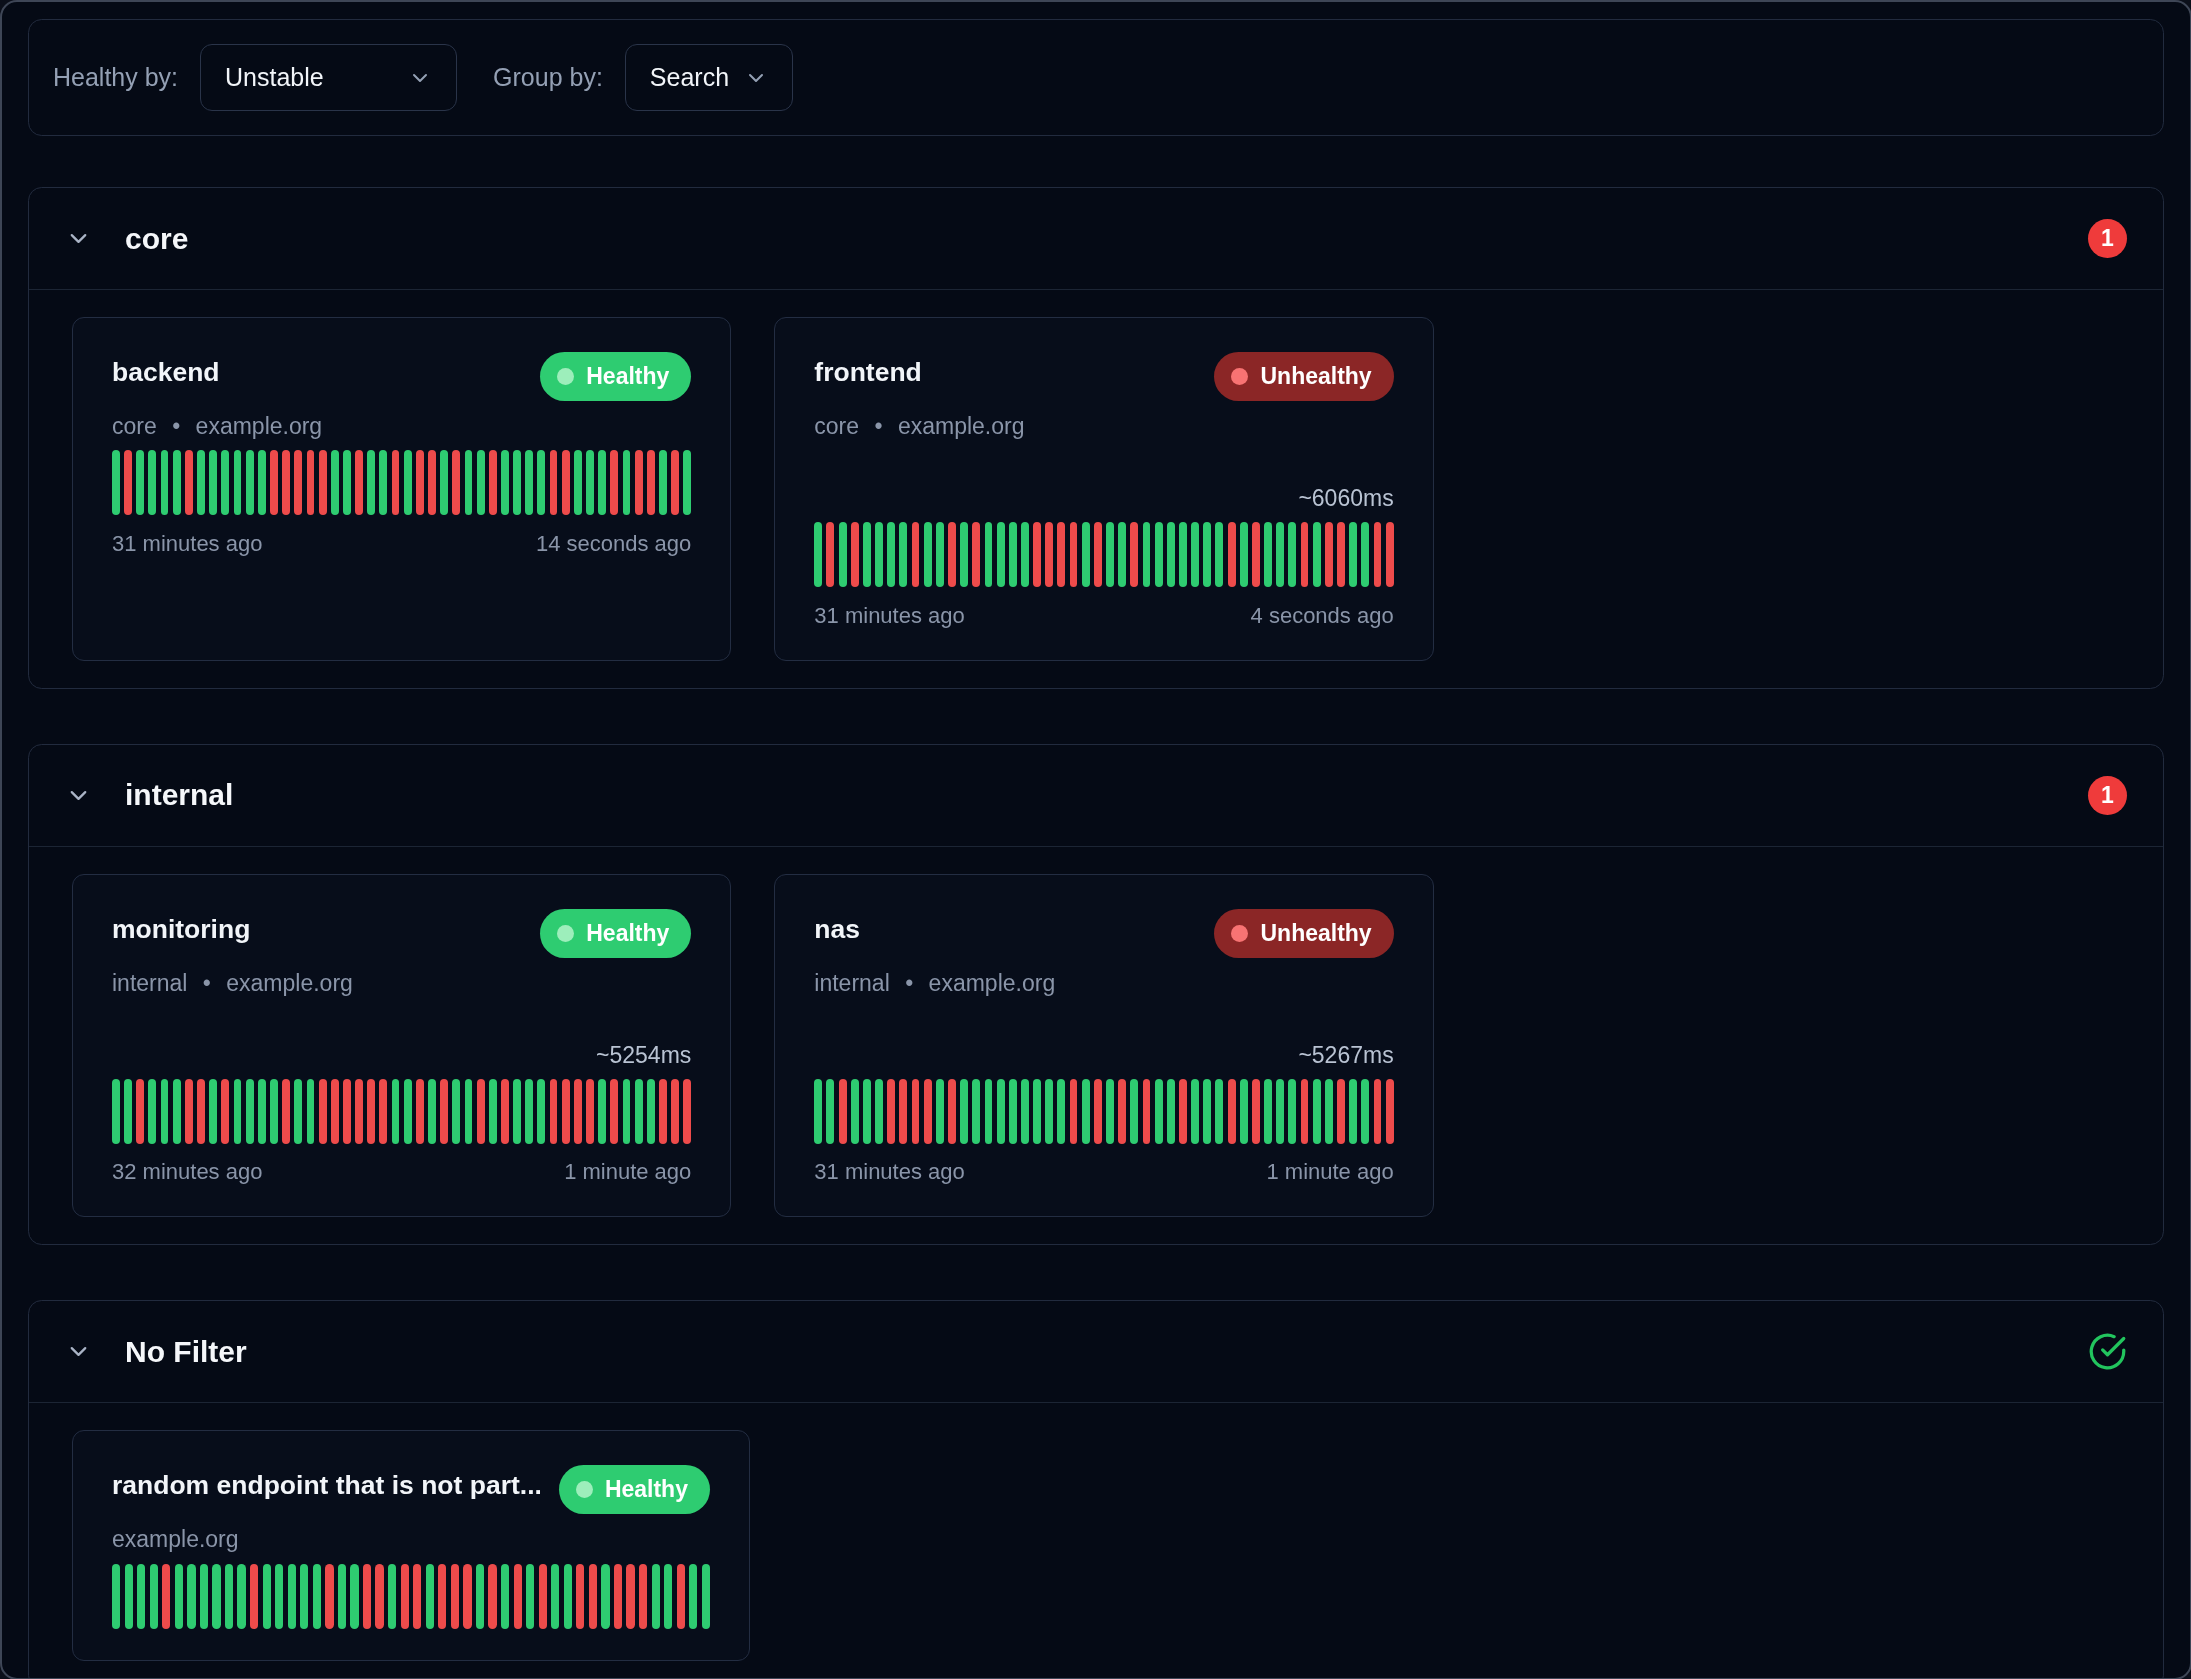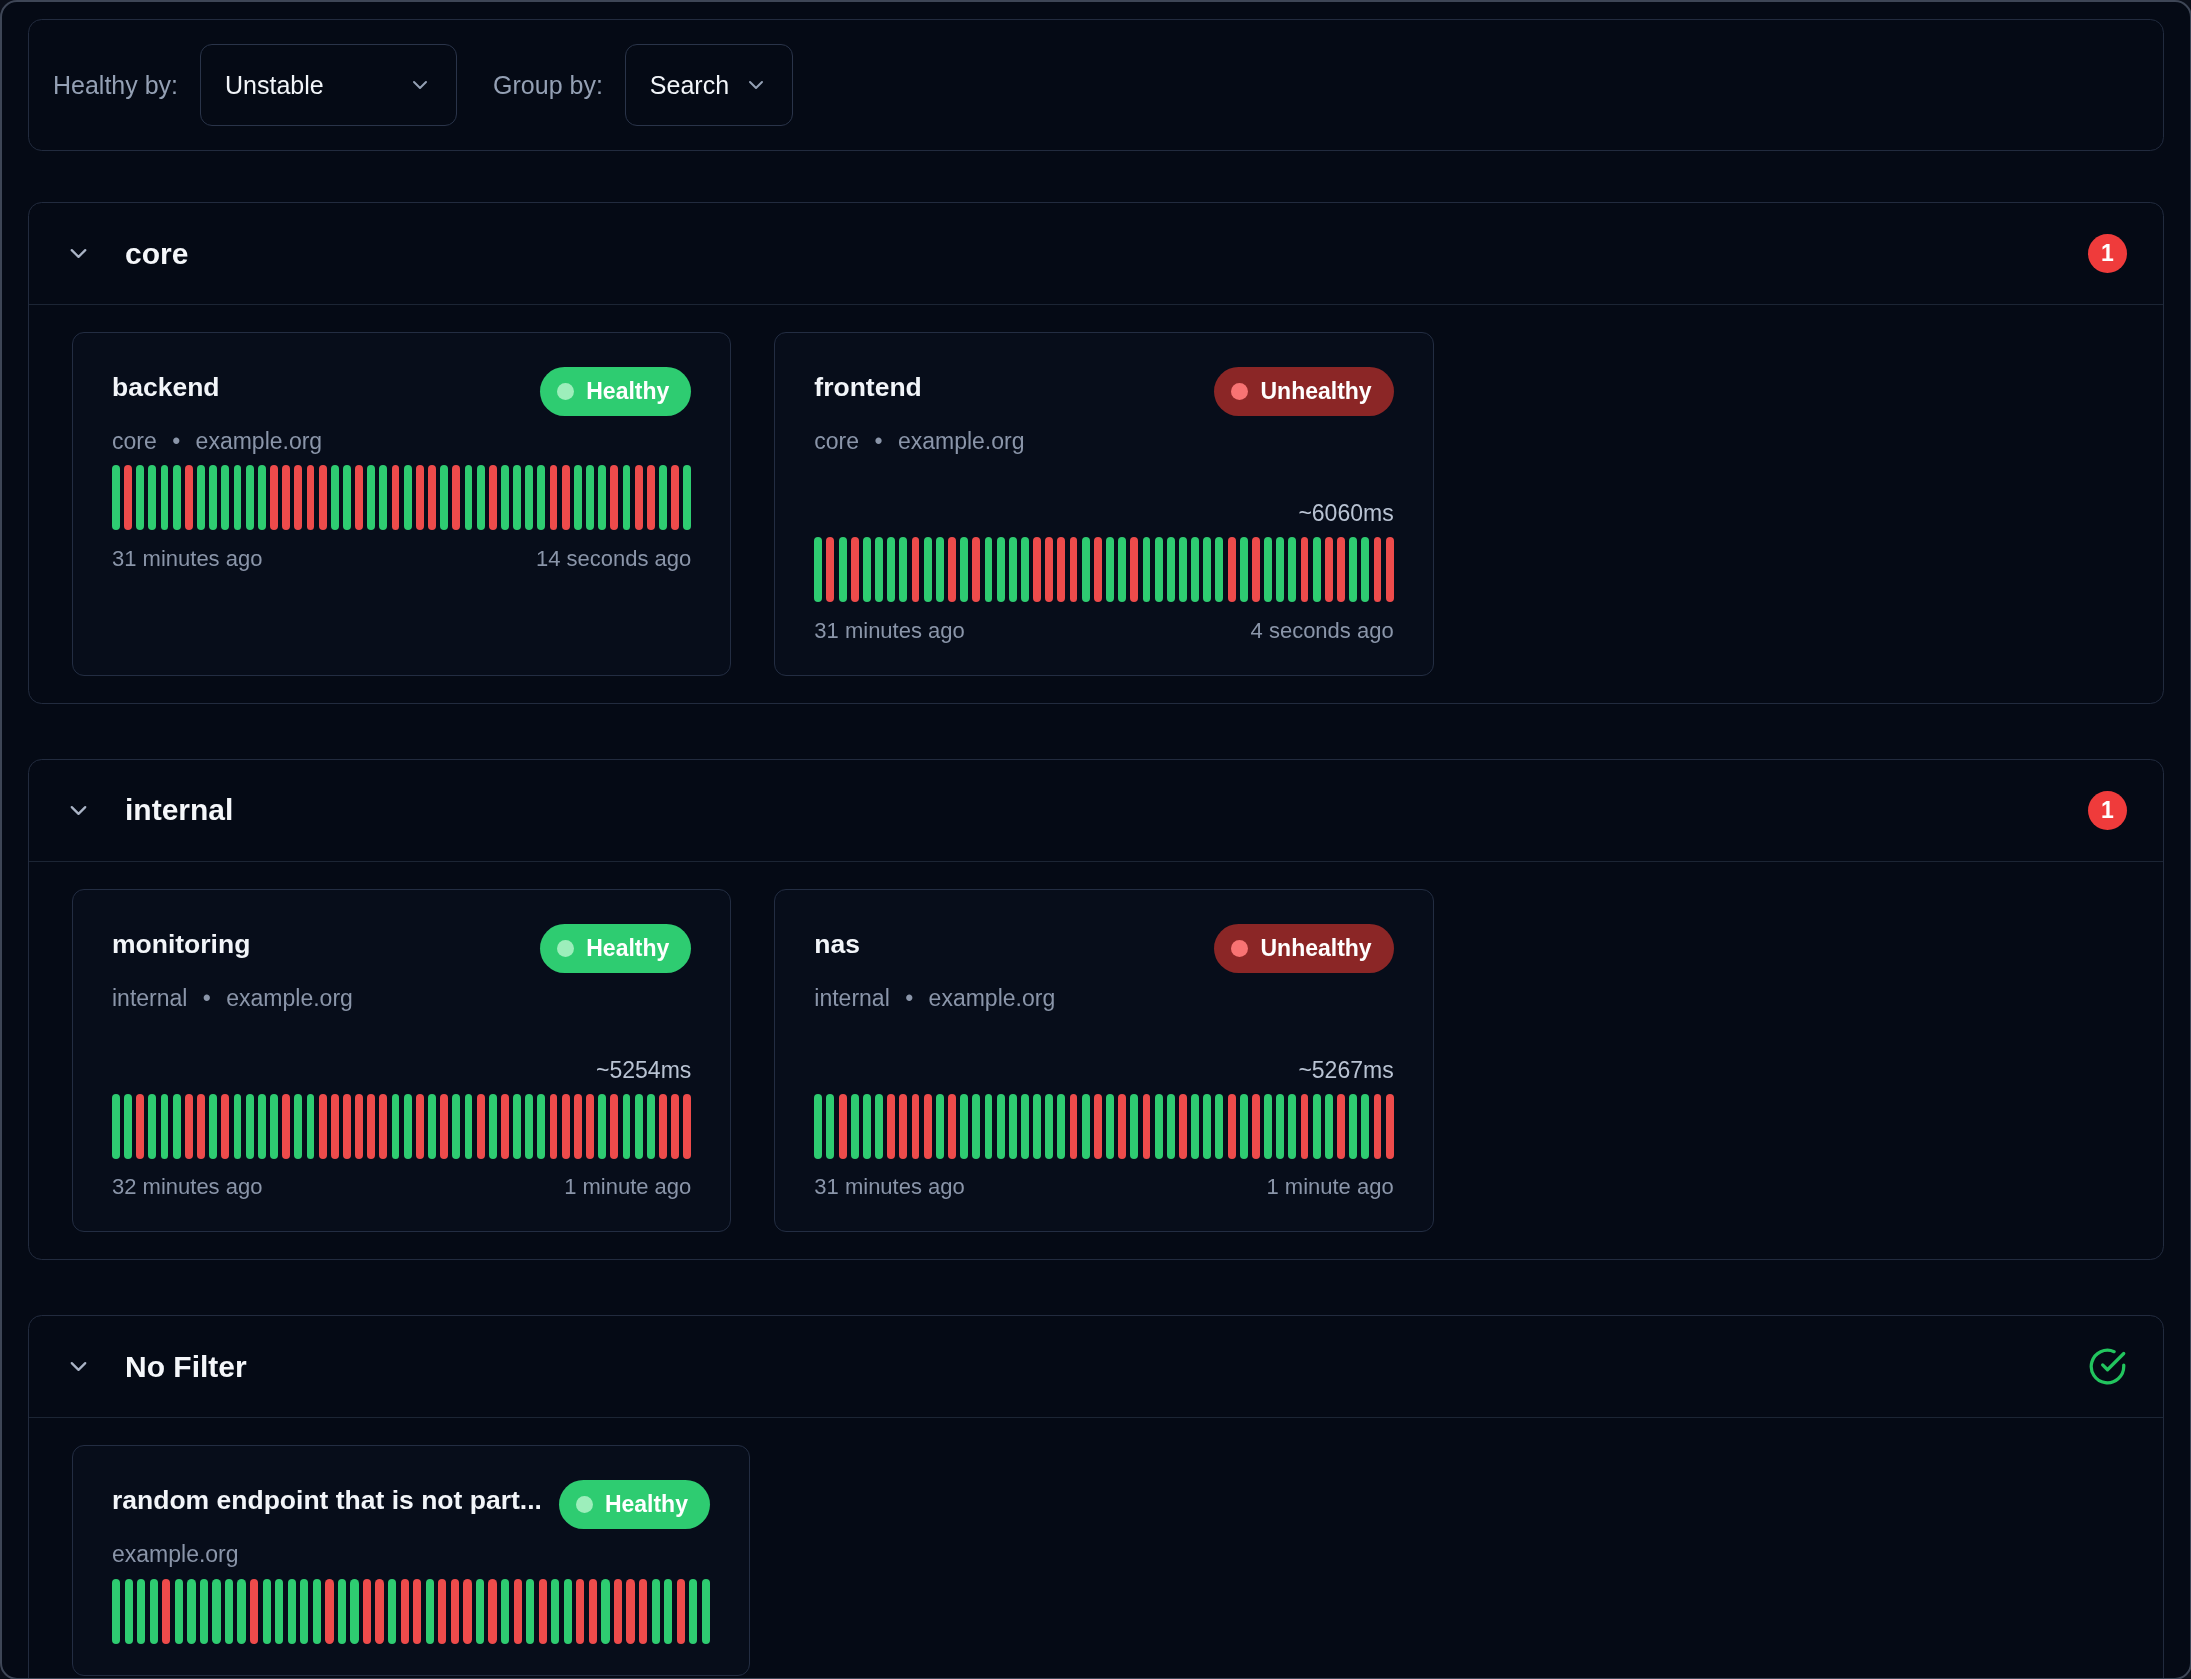--- a/index.html
+++ b/index.html
@@ -32,21 +32,21 @@
   }
   .search-box svg { flex: 0 0 auto; }
   .search-box input {
     flex: 1; background: transparent; border: none; outline: none;
     color: #e2e8f0; font-size: 26px; font-family: inherit;
   }
   .search-box input::placeholder { color: #b9c2d0; }
   .ctl-label { color: #94a0b4; font-size: 25px; white-space: nowrap; margin-right: 22px; }
   .sort-label { margin-left: 36px; }
   .select {
-    height: 82px; border: 0.9px solid #2a3449; border-radius: 12px;
+    height: 67px; border: 0.9px solid #2a3449; border-radius: 12px;
     display: flex; align-items: center; justify-content: space-between;
     padding: 0 24px; color: #f2f5f9; font-size: 25px; cursor: pointer;
   }
   .select-filter { width: 257px; }
   .select-sort { width: 168px; }
 
   
   .group { border: 0.9px solid #222b3e; border-radius: 13.7px; margin-bottom: 55px; }
   .group-header {
     display: flex; align-items: center;

